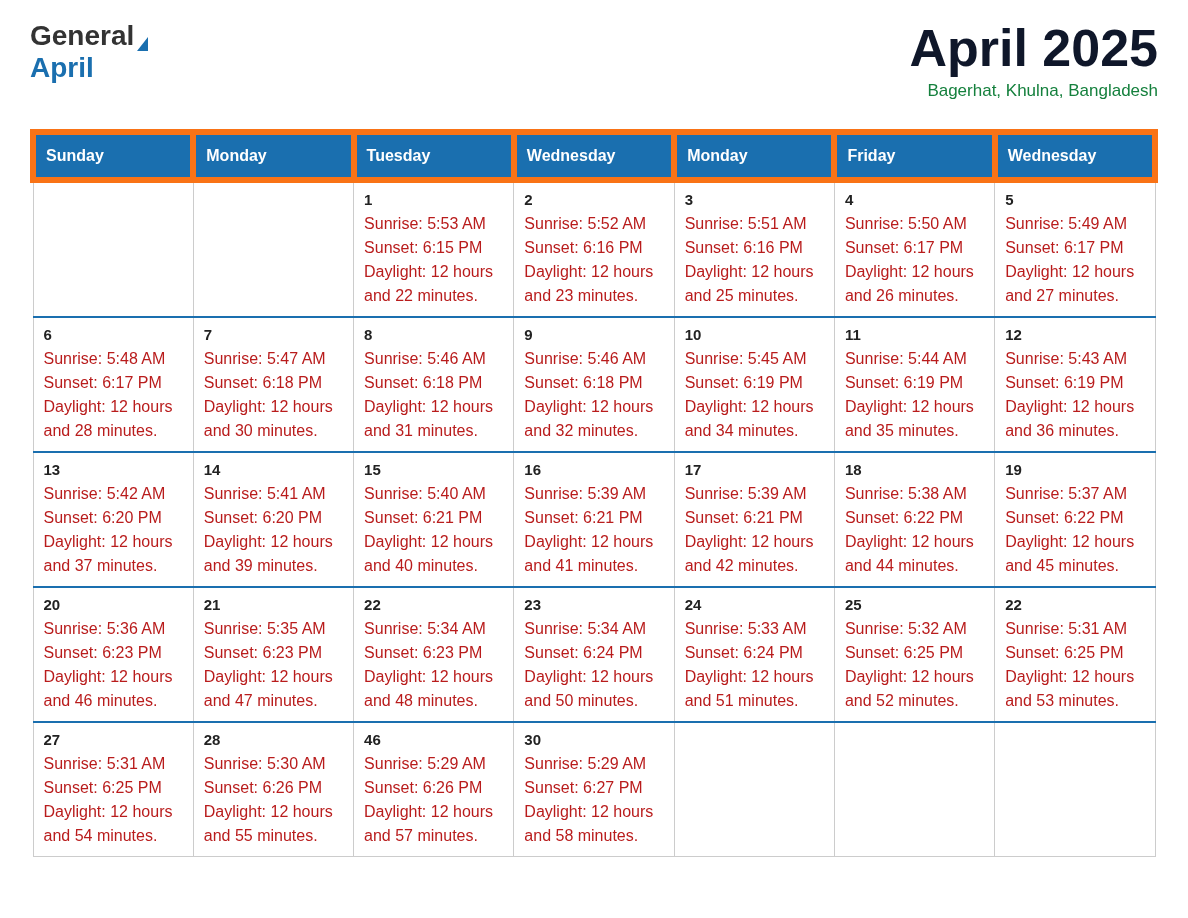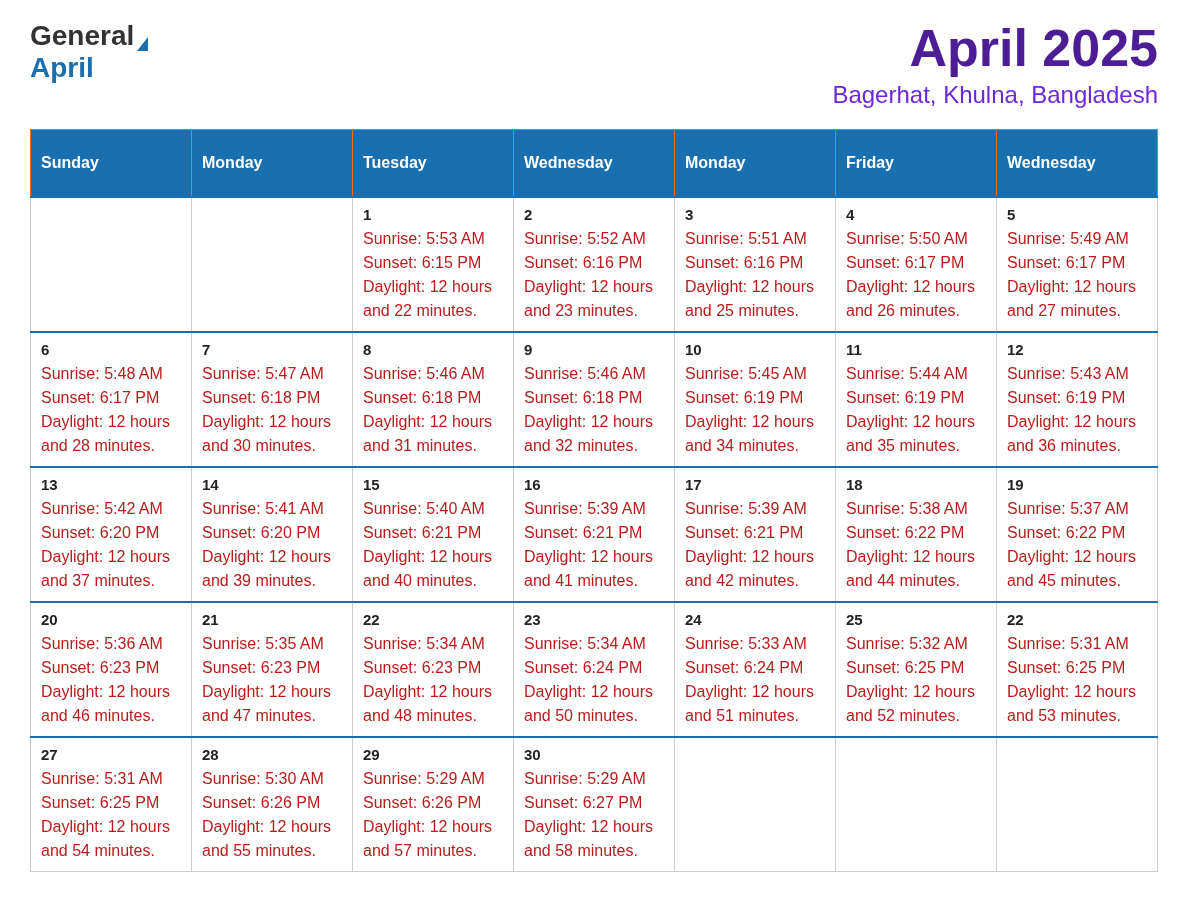--- a/index.html
+++ b/index.html
@@ -7,54 +7,53 @@
       font-family: Arial, sans-serif;
       background: #fff;
       width: 1188px;
       min-height: 918px;
       padding: 20px 30px;
     }
     .header {
       display: flex;
       justify-content: space-between;
       align-items: flex-start;
-      margin-bottom: 20px;
+      margin-bottom: 28px;
     }
     .logo {
       display: flex;
       flex-direction: column;
       align-items: flex-start;
     }
     .title-block {
       text-align: right;
     }
     .month-title {
       font-size: 52px;
       font-weight: bold;
-      color: #4c1d95;
+      color: #0f172a;
       line-height: 1.1;
     }
     .location-title {
-      font-size: 24px;
-      color: #6d28d9;
+      font-size: 17px;
+      color: #15803d;
       margin-top: 4px;
-      text-align: center;
     }
     .calendar {
       width: 100%;
       border-collapse: collapse;
     }
     .calendar thead tr th {
       background: #1a6faf;
       color: #fff;
-      padding: 24px 10px;
+      padding: 12px 10px;
       font-size: 16px;
       font-weight: bold;
       text-align: left;
-      border: 1px solid #f97316;
+      border: 6px solid #f97316;
     }
     .calendar tbody tr td {
       vertical-align: top;
       padding: 8px 10px;
       border: 1px solid #ccc;
       width: 14.28%;
       min-height: 100px;
       font-size: 13px;
       color: #333;
     }
@@ -229,21 +228,21 @@
       <tr>
         <td>
           <div class="day-number">27</div>
           <div class="day-info">Sunrise: 5:31 AM<br>Sunset: 6:25 PM<br>Daylight: 12 hours<br>and 54 minutes.</div>
         </td>
         <td>
           <div class="day-number">28</div>
           <div class="day-info">Sunrise: 5:30 AM<br>Sunset: 6:26 PM<br>Daylight: 12 hours<br>and 55 minutes.</div>
         </td>
         <td>
-          <div class="day-number">29</div>
+          <div class="day-number">46</div>
           <div class="day-info">Sunrise: 5:29 AM<br>Sunset: 6:26 PM<br>Daylight: 12 hours<br>and 57 minutes.</div>
         </td>
         <td>
           <div class="day-number">30</div>
           <div class="day-info">Sunrise: 5:29 AM<br>Sunset: 6:27 PM<br>Daylight: 12 hours<br>and 58 minutes.</div>
         </td>
         <td class="empty-cell"></td>
         <td class="empty-cell"></td>
         <td class="empty-cell"></td>
       </tr>

